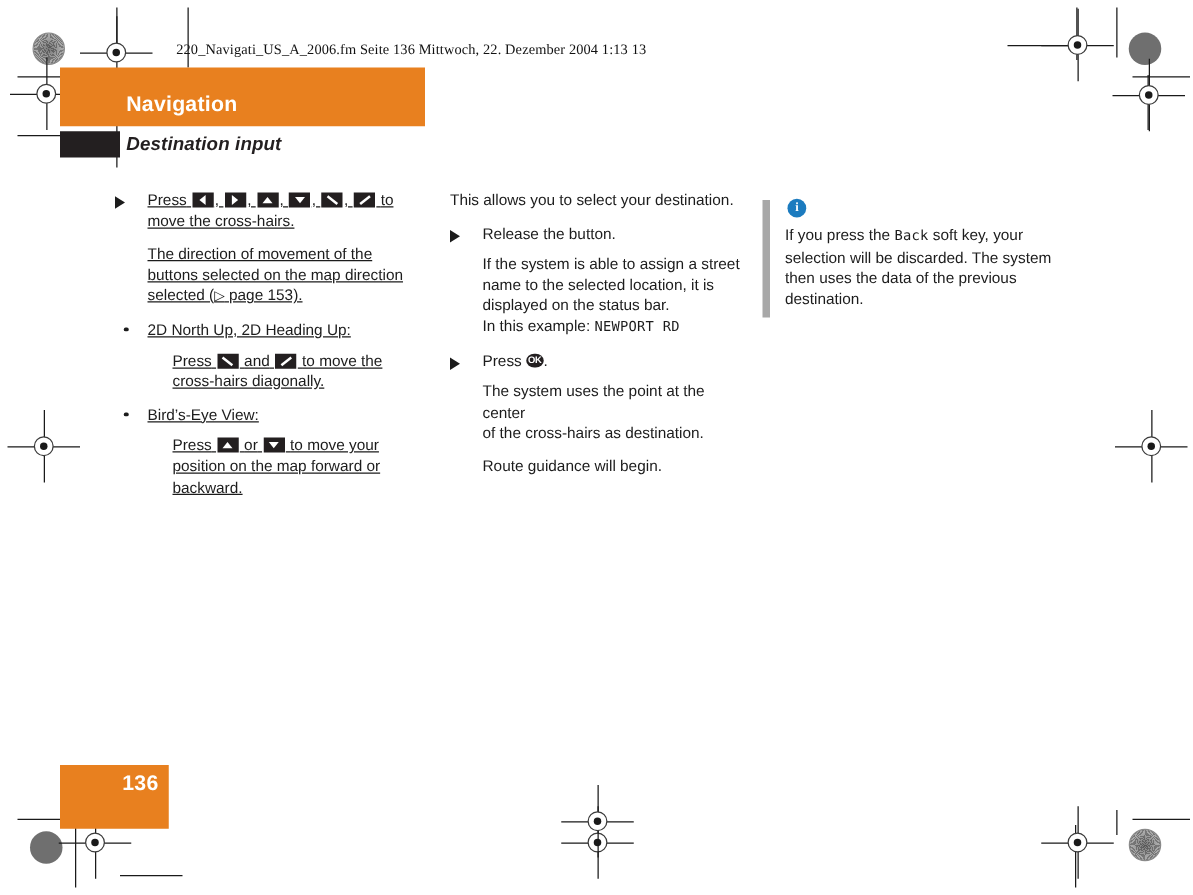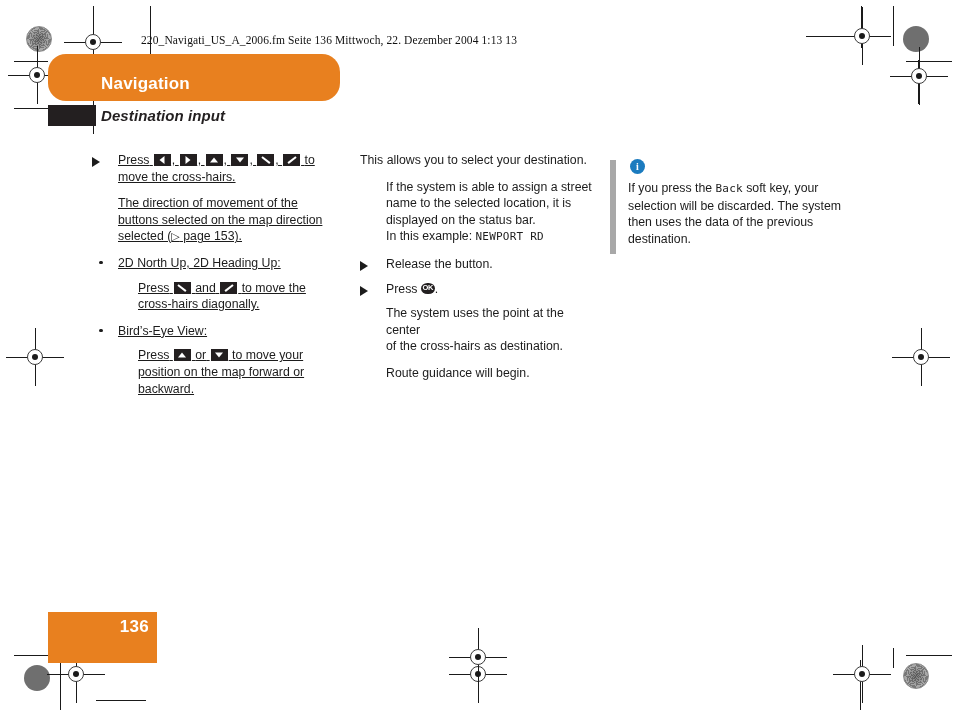--- a/index.html
+++ b/index.html
@@ -41,21 +41,20 @@
 
   
   .slug{
     position:absolute;left:141px;top:34px;
     font-family:"Liberation Serif", serif;
     font-size:11.5px;color:#111;white-space:nowrap;letter-spacing:.1px;
   }
   .orangebar{
     position:absolute;left:48px;top:54px;width:292px;height:47px;
     background:#e8801f;
-    border-radius:18px;
   }
   .orangebar .t{
     position:absolute;left:53px;bottom:7px;
     color:#ffffff;font-size:17px;font-weight:bold;letter-spacing:.2px;
   }
   .darkblock{
     position:absolute;left:48px;top:105px;width:48px;height:21px;
     background:#231f20;
   }
   .subhead{
@@ -138,21 +137,21 @@
     text-align:center;color:#fff;font-size:10px;font-weight:bold;
     font-family:"Liberation Serif", serif;line-height:1;
   }
   .notetext{
     position:absolute;left:628px;top:180px;width:226px;
     font-size:12.3px;line-height:16.6px;color:#1c1c1c;
   }
 
   
   .pagebox{
-    position:absolute;left:48px;top:612px;width:109px;height:51px;
+    position:absolute;left:48px;top:612px;width:87px;height:51px;
     background:#e8801f;
   }
   .pagebox .n{
     position:absolute;right:8px;top:5px;
     color:#ffffff;font-size:17px;font-weight:bold;letter-spacing:.3px;
   }
 </style>
 </head>
 <body>
 
@@ -307,34 +306,34 @@
       <span>backward.</span>
     </div>
   </div>
 
   <div class="col col2">
 
     <div class="blk" style="padding-left:0;">
       <span>This allows you to select your destination.</span>
     </div>
 
+    <div class="blk step tight">
+      <span class="tri"></span>
+      <span>Release the button.</span>
+    </div>
+
     <div class="blk sub" style="padding-left:26px;">
       <span>If the system is able to assign a street</span><br>
       <span>name to the selected location, it is</span><br>
       <span>displayed on the status bar.</span><br>
       <span>In this example: </span><span class="mono">NEWPORT RD</span>
     </div>
 
     <div class="blk step tight">
       <span class="tri"></span>
-      <span>Release the button.</span>
-    </div>
-
-    <div class="blk step tight">
-      <span class="tri"></span>
       <span>Press</span>
       <span class="okkey"><b>OK</b></span><span>.</span>
     </div>
 
     <div class="blk sub" style="padding-left:26px;">
       <span>The system uses the point at the center</span><br>
       <span>of the cross-hairs as destination.</span>
     </div>
 
     <div class="blk sub" style="padding-left:26px;">

